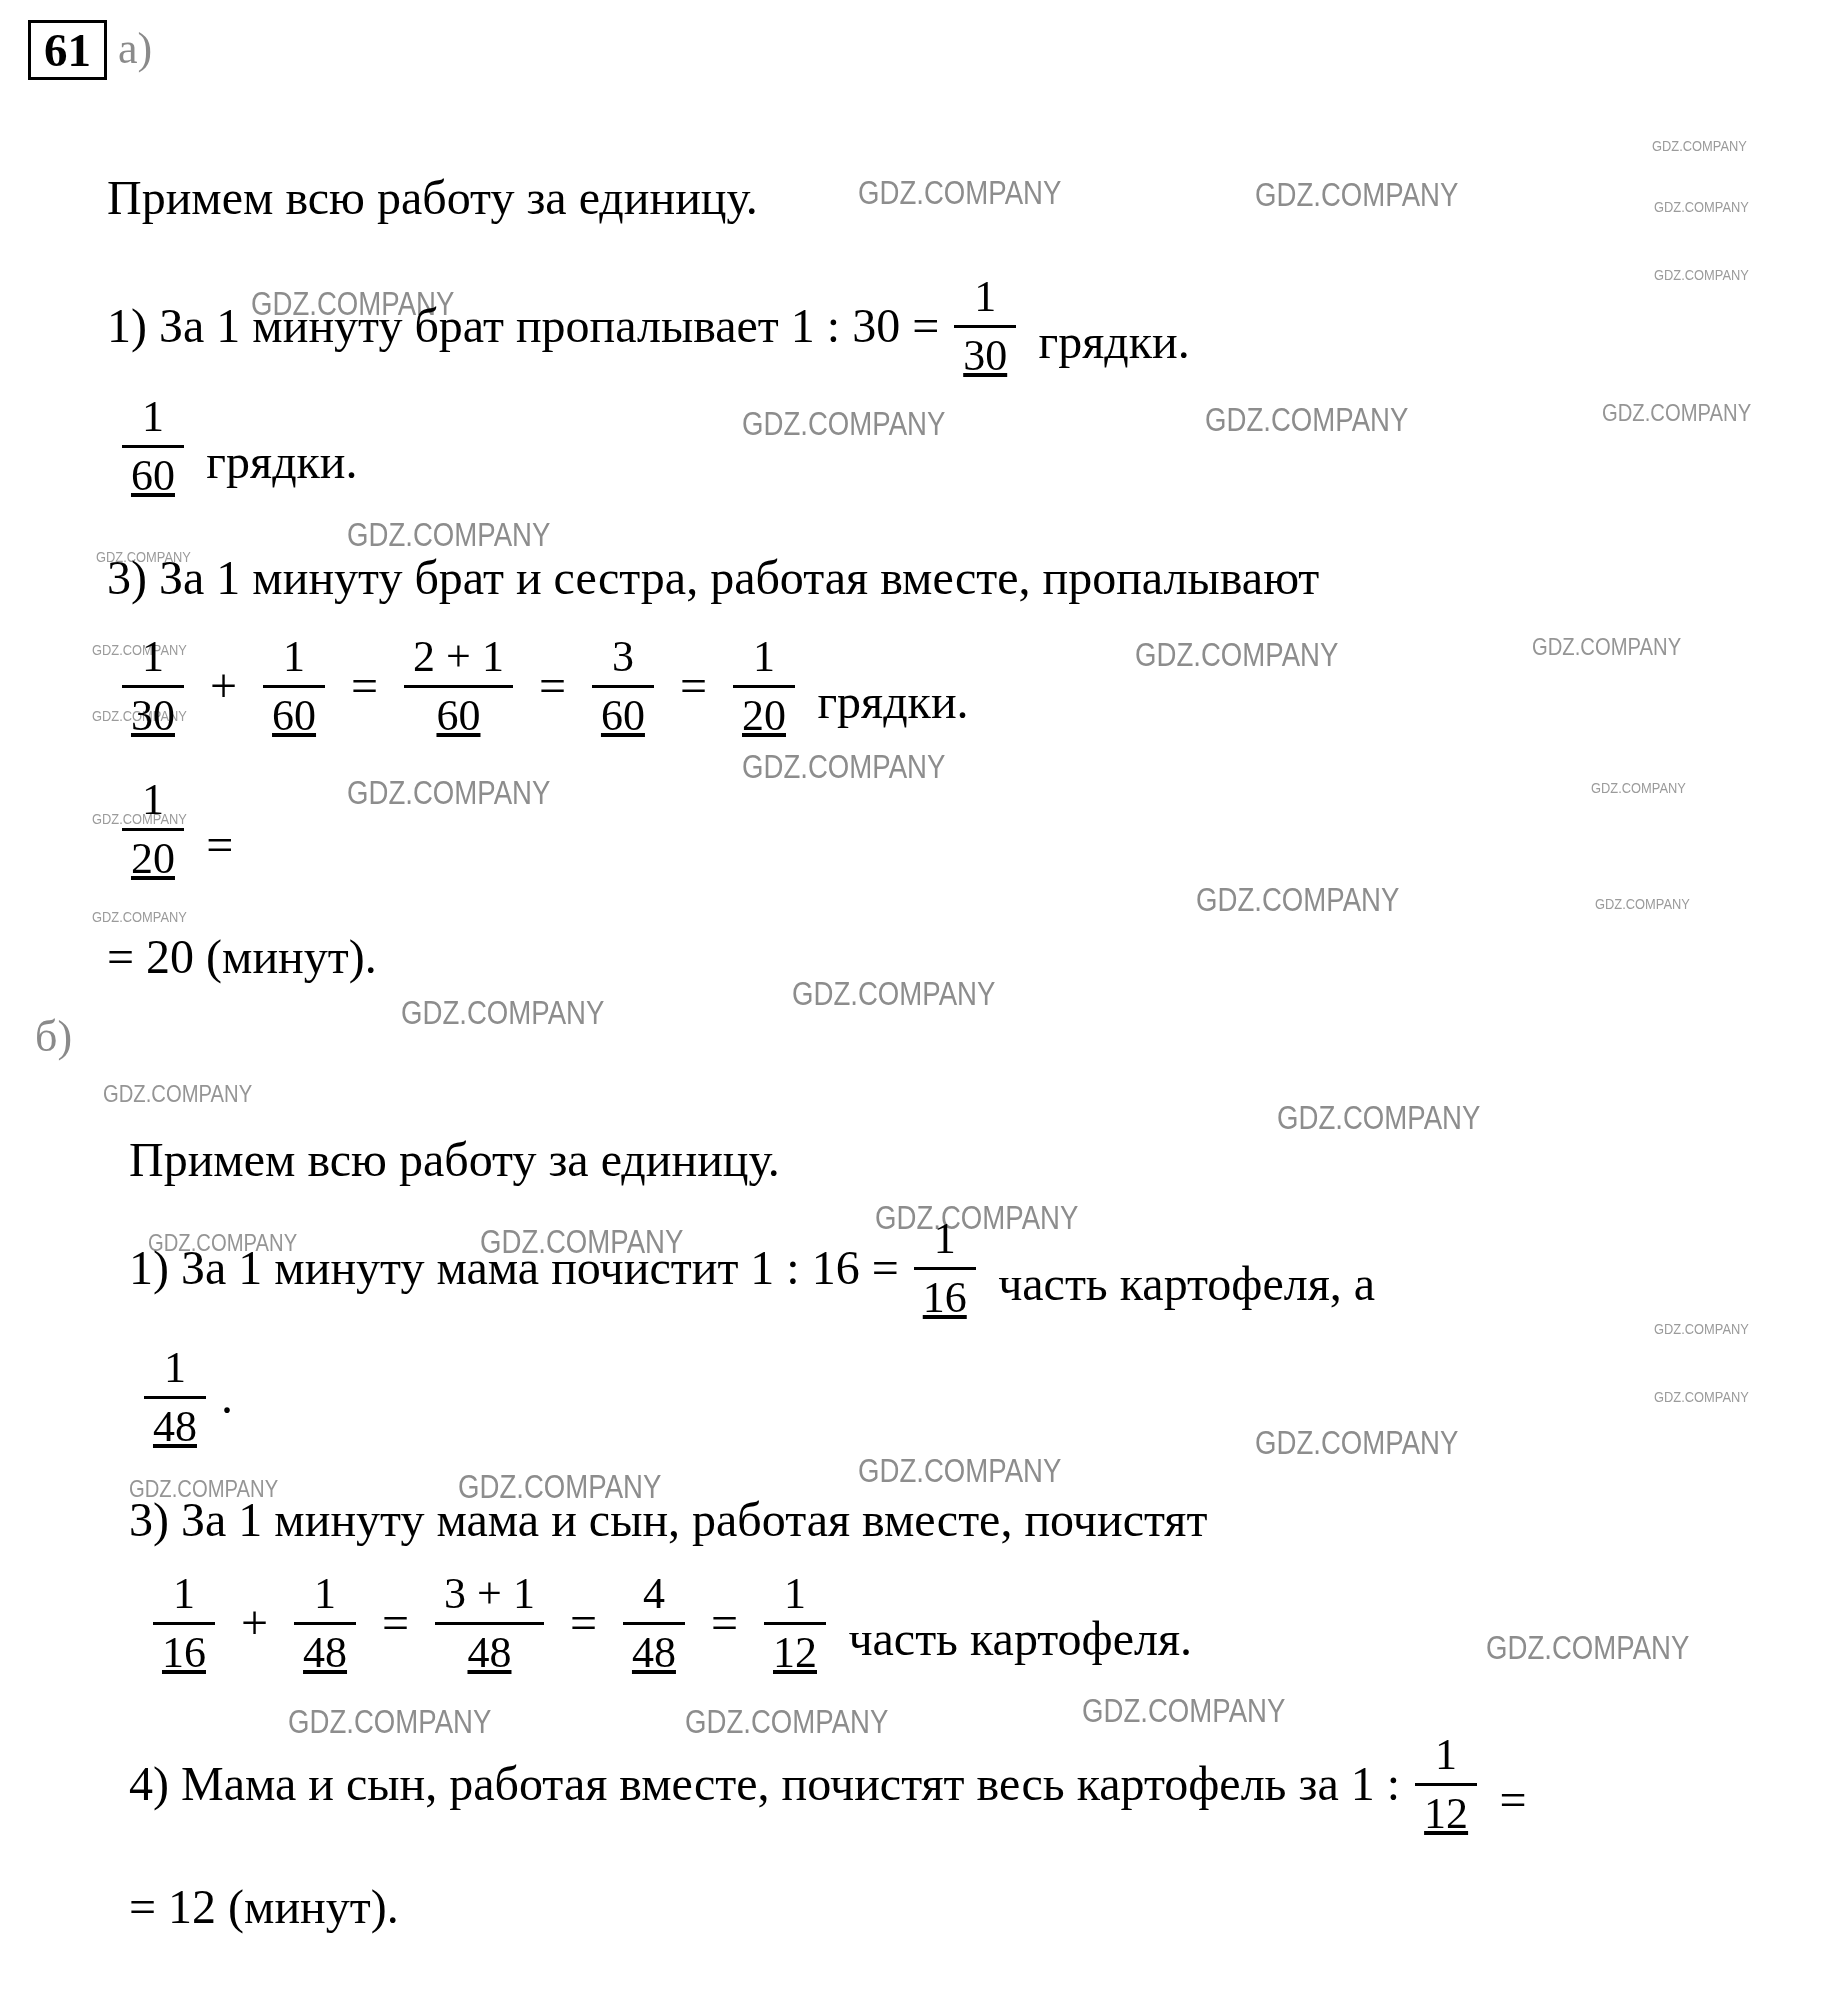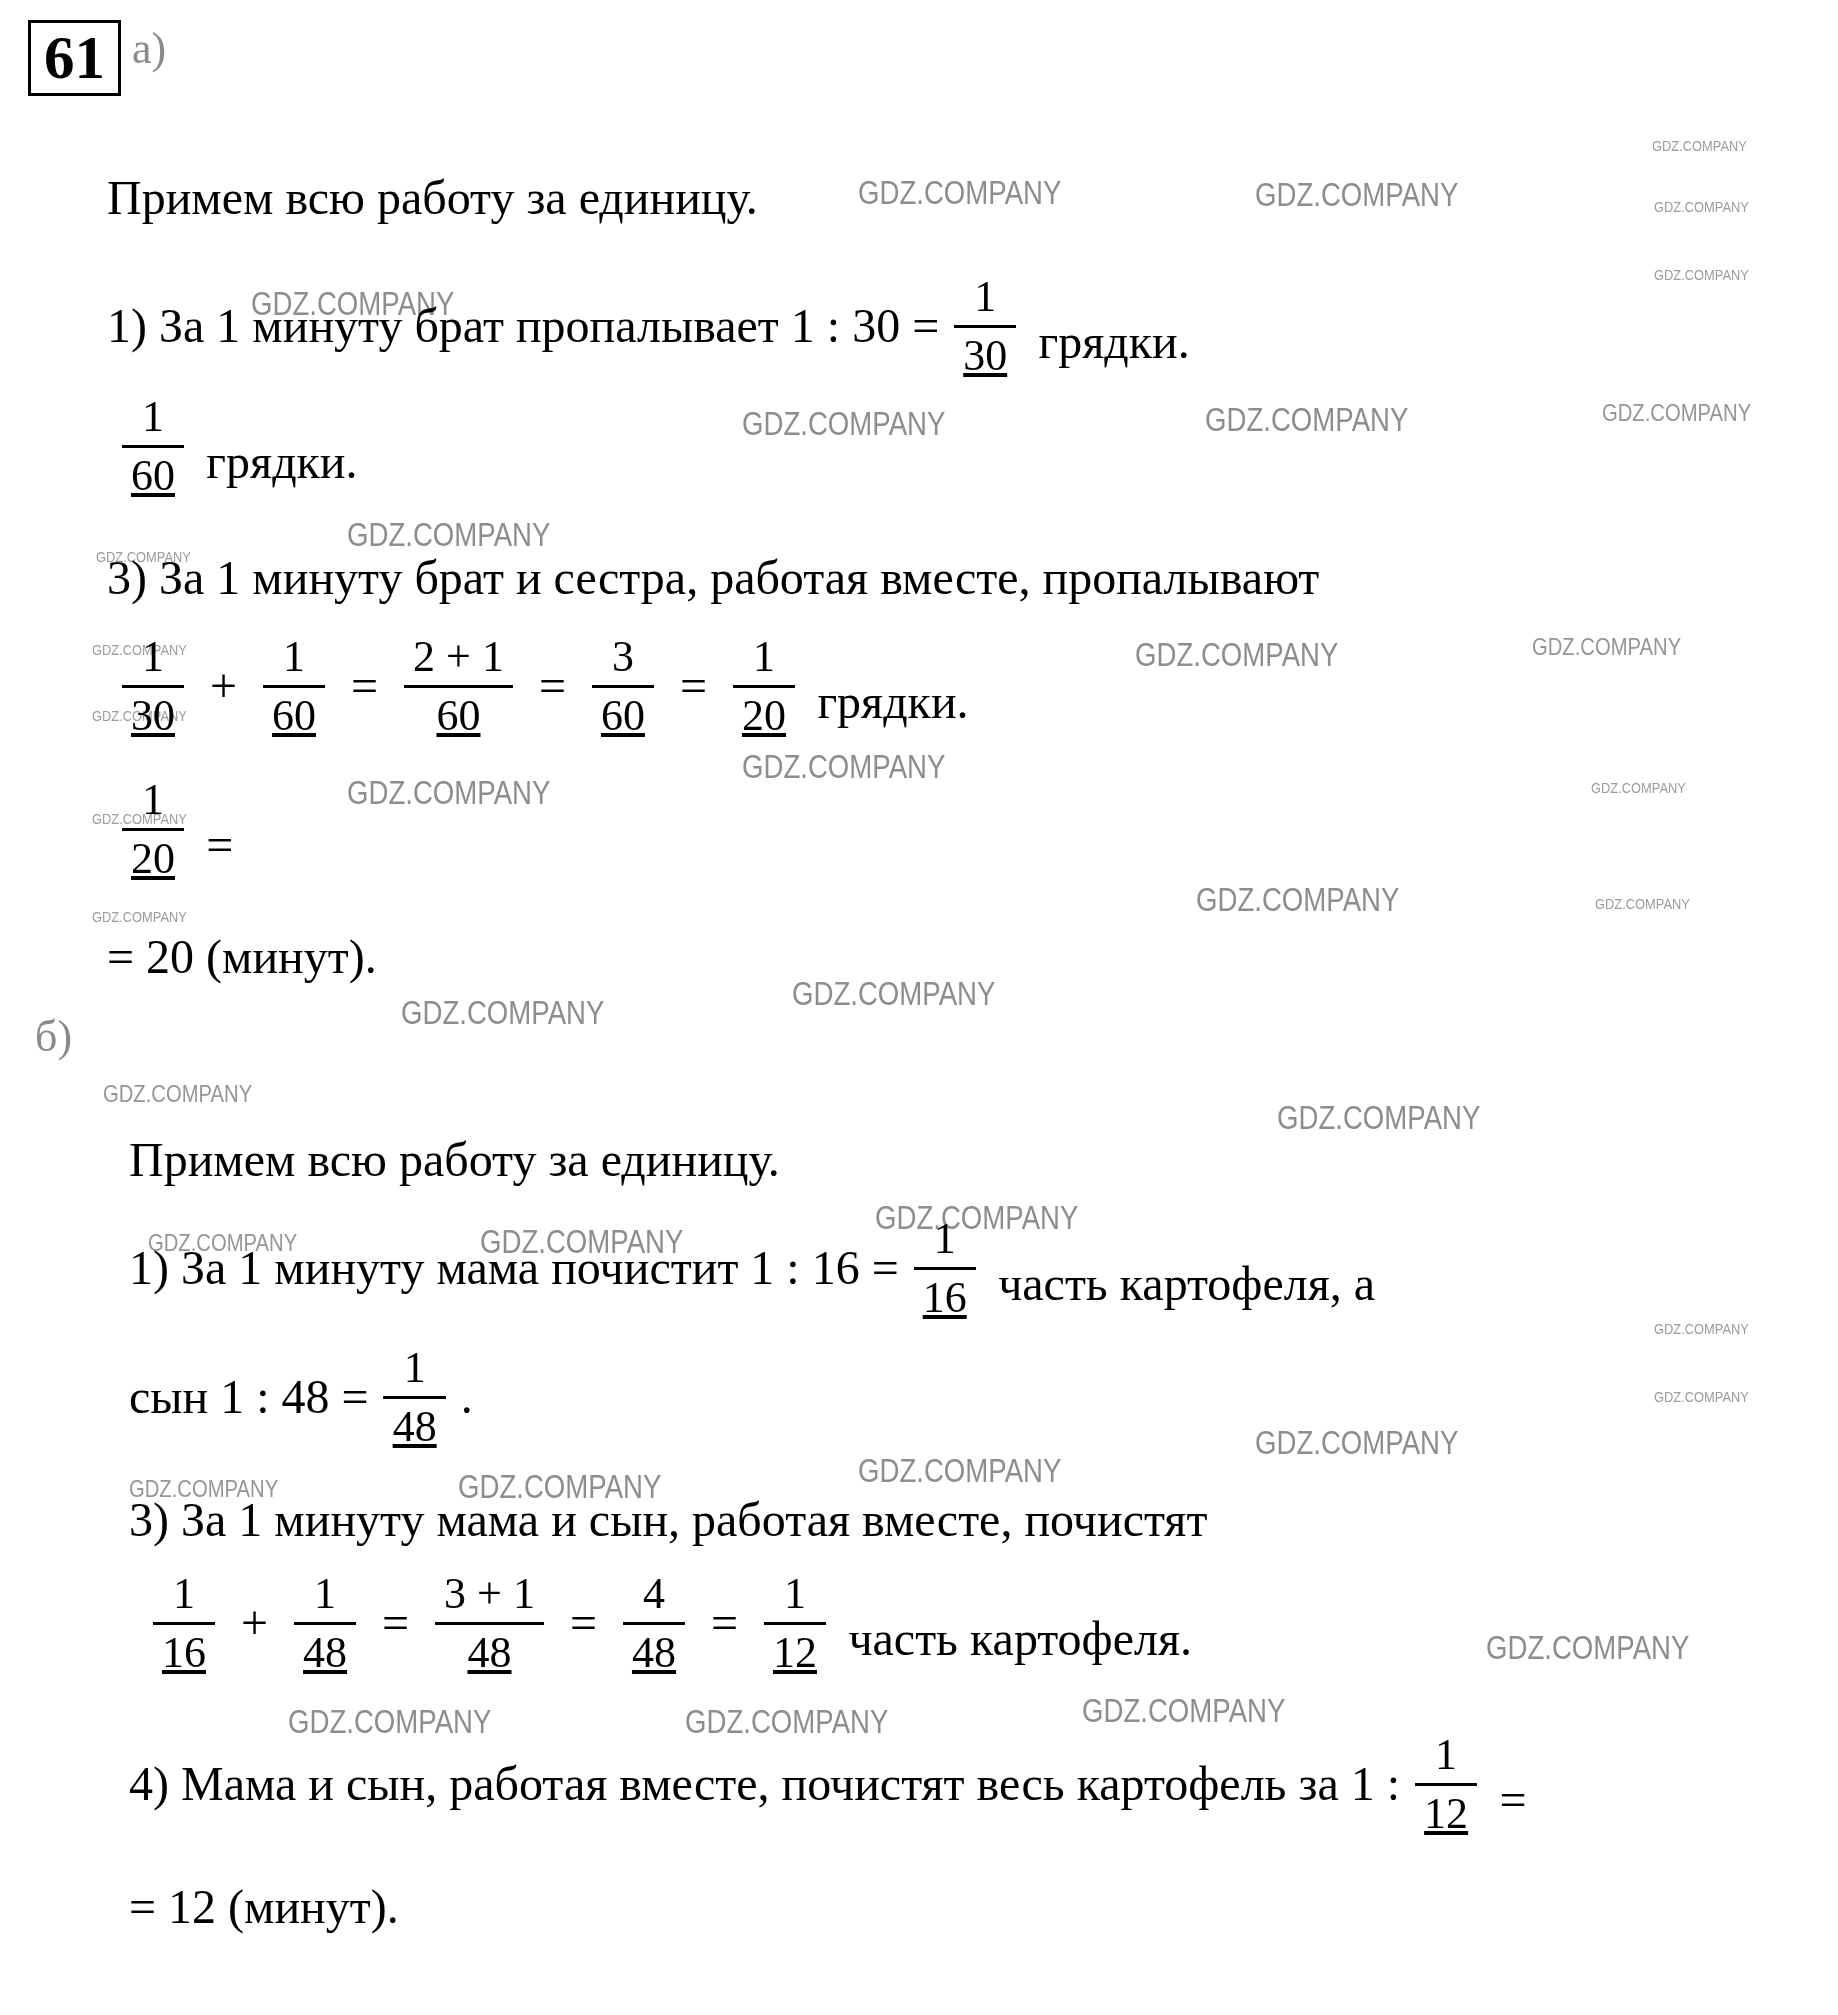--- a/index.html
+++ b/index.html
@@ -34,21 +34,21 @@
   .op { margin:0 11px; }
   .post { margin-left:7.4px;margin-top:31px; }
   .header {
     position:absolute; left:28px; top:20px; z-index:2;
     display:flex; align-items:flex-start;
   }
   .problem-box {
     display:inline-block;
     border:3.7px solid #000;
     font-weight:bold;
-    font-size:61px;
+    font-size:47px;
     line-height:1.15;
     padding:0 13px;
     background:#fff;
   }
   .part-label {
     color:#8a8a8a;
     font-size:44px;
     margin-left:11px;
     line-height:1.3;
   }
@@ -193,21 +193,20 @@
   <div class="line" style="left:129px;top:1214px">
     <span>1) За 1 минуту мама почистит 1 : 16 =</span>
     <span class="frac">
       <span class="num">1</span>
       <span class="den">16</span>
     </span>
     <span class="post">часть картофеля, а</span>
   </div>
 
   <div class="line" style="left:129px;top:1343px">
-    <span>сын 1 : 48 =</span>
     <span class="frac">
       <span class="num">1</span>
       <span class="den">48</span>
     </span>
     <span>.</span>
   </div>
 
   <div class="line" style="left:129px;top:1488px">
     <span>3) За 1 минуту мама и сын, работая вместе, почистят</span>
   </div>

